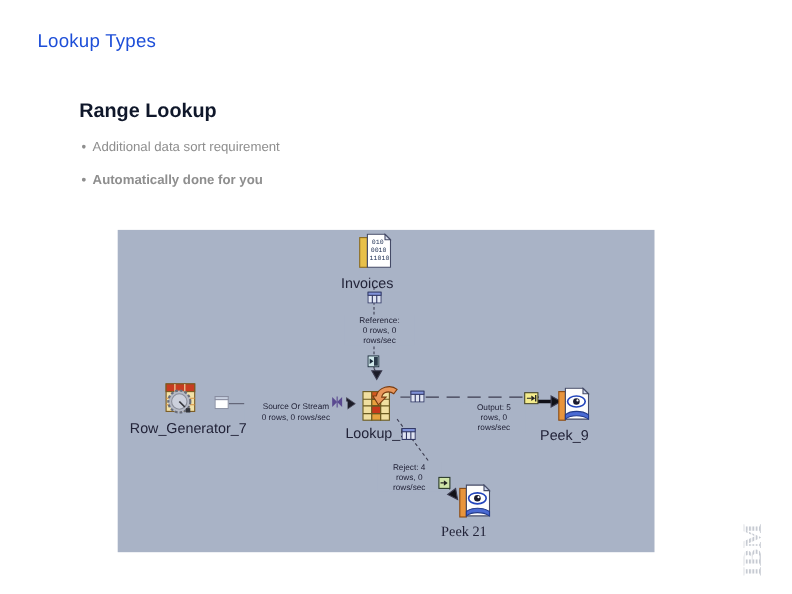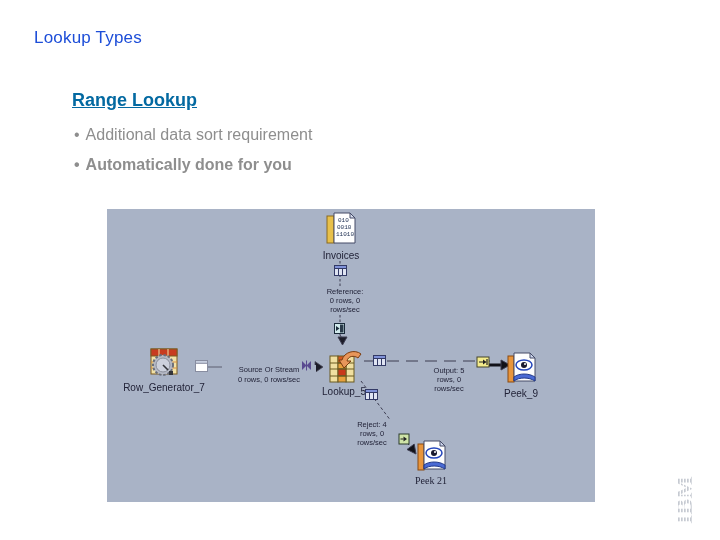--- a/index.html
+++ b/index.html
@@ -7,25 +7,25 @@
     width:720px;height:540px;position:relative;overflow:hidden;
     background:#ffffff;
     font-family:"Liberation Sans", sans-serif;
   }
   .title{
     position:absolute;left:34px;top:28px;
     font-size:17px;color:#1d4ed8;letter-spacing:.2px;
   }
   .heading{
     position:absolute;left:72px;top:90px;
-    font-size:18px;font-weight:bold;color:#0369a1;text-decoration:underline;
+    font-size:18px;font-weight:bold;color:#0f172a;
   }
   .bullet{
     position:absolute;left:74px;
-    font-size:16px;color:#8e8e8e;
+    font-size:12px;color:#8e8e8e;
   }
   .bullet .bchar{margin-right:6px;}
   .b1{top:126px;} .b2{top:156px;font-weight:bold;}
 
   
   .canvas{
     position:absolute;left:107px;top:209px;width:488px;height:293px;
     background:#a9b3c6;
   }
   .links-svg{position:absolute;left:0;top:0;z-index:1;}
@@ -35,21 +35,21 @@
   }
   .link-label span{display:block;}
   .l-ref{left:206px;top:78px;width:64px;}
   .l-stream{left:115px;top:156px;width:94px;line-height:10px;}
   .l-out{left:313px;top:157px;width:58px;}
   .l-rej{left:236px;top:211px;width:58px;}
 
   .icon,.marker{position:absolute;z-index:3;line-height:0;}
   .slabel{
     position:absolute;z-index:3;
-    font-size:10px;color:#222338;text-align:center;white-space:nowrap;
+    font-size:13px;color:#222338;text-align:left;white-space:nowrap;
   }
   .inv-icon{left:219px;top:3px;}   .inv-label{left:203px;top:41px;width:62px;}
   .rg-icon{left:40px;top:138px;}   .rg-label{left:11px;top:173px;width:92px;}
   .lk-icon{left:221px;top:138px;}  .lk-label{left:207px;top:177px;width:60px;}
   .pk9-icon{left:398px;top:143px;} .pk9-label{left:384px;top:179px;width:60px;}
   .pk21-icon{left:308px;top:231px;}.pk21-label{left:294px;top:266px;width:60px;font-family:Liberation Serif, serif;}
 
   .m-ref-table{left:227px;top:56px;}
   .m-ref-teal{left:227px;top:114px;}
   .m-stream-box{left:88px;top:151px;}

